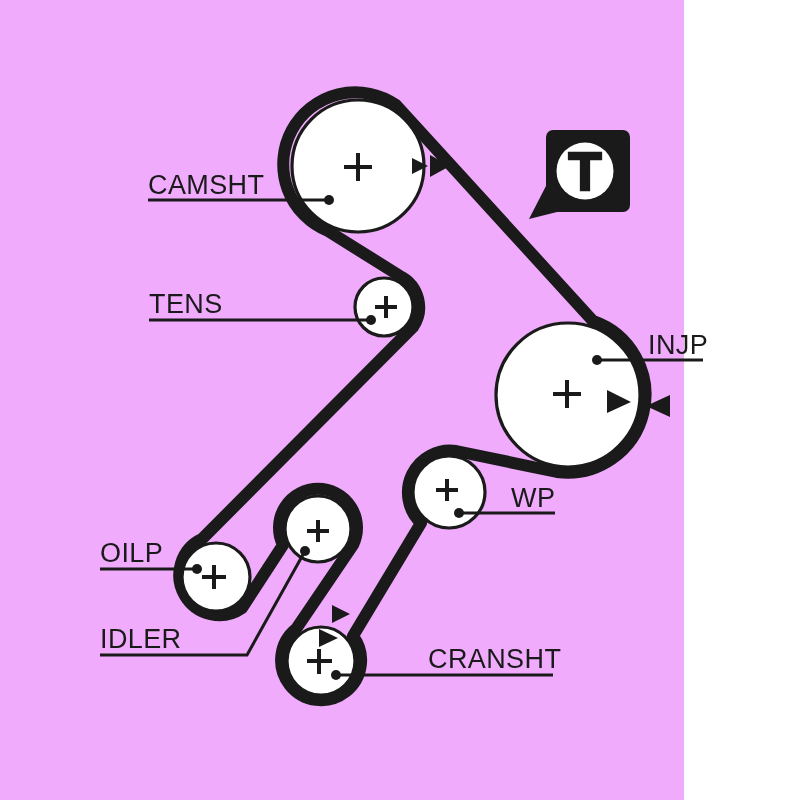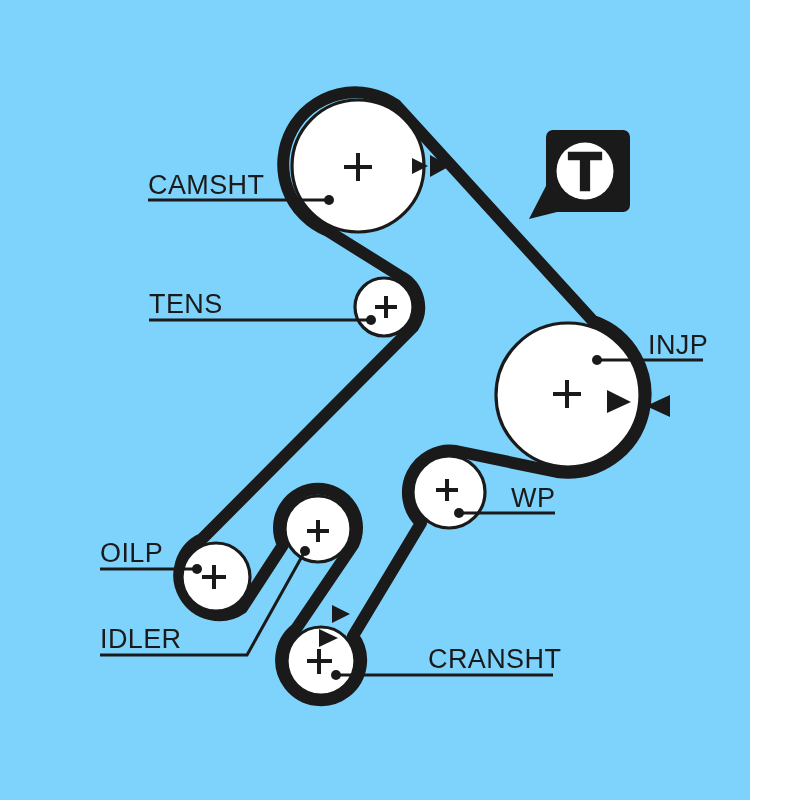--- a/index.html
+++ b/index.html
@@ -5,23 +5,23 @@
   html, body {
     margin: 0;
     padding: 0;
     background: #ffffff;
     width: 800px;
     height: 800px;
     overflow: hidden;
   }
   .stage {
     position: relative;
-    width: 750px;
+    width: 684px;
     height: 800px;
-    background: #7dd3fc;
+    background: #f0abfc;
   }
   svg { display: block; }
   .label-text {
     font-family: "Liberation Sans", "DejaVu Sans", sans-serif;
     font-size: 27px;
     letter-spacing: 0.4px;
     fill: #1a1a1a;
   }
   .t-letter {
     font-family: "Liberation Sans", "DejaVu Sans", sans-serif;

